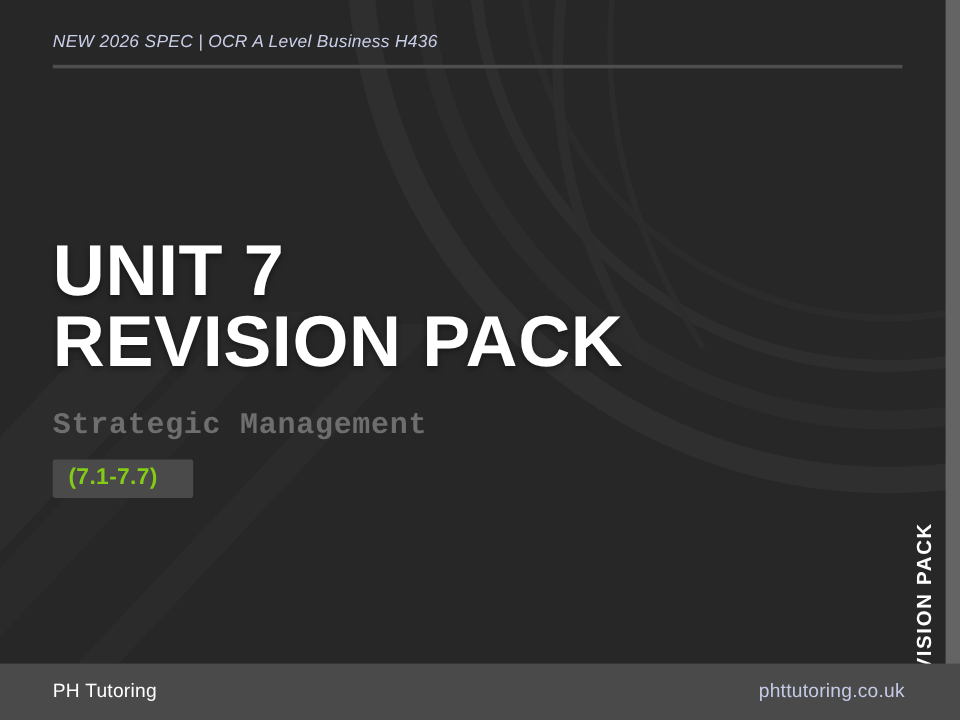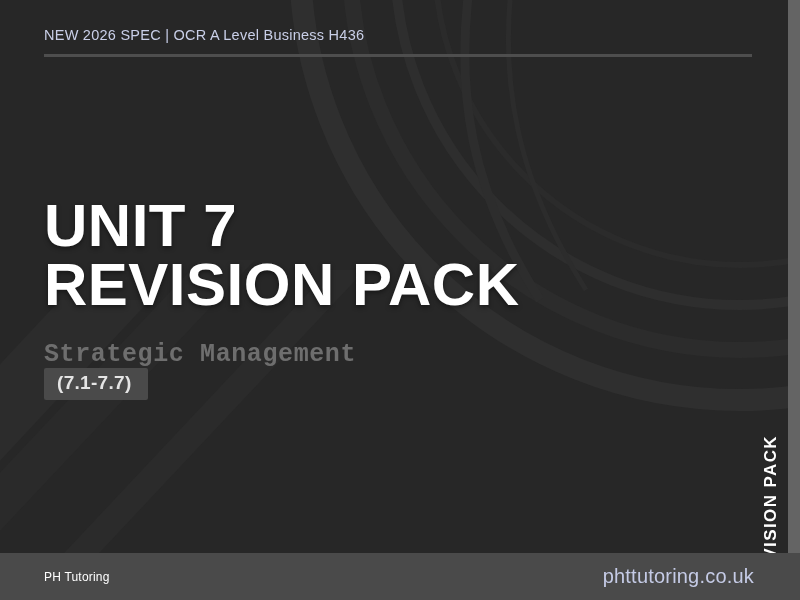--- a/index.html
+++ b/index.html
@@ -54,20 +54,21 @@
     top: 28px;
     width: 708px;
   }
   .header-label {
     font-size: 14.5px;
     font-weight: 400;
     letter-spacing: 0.25px;
     color: #c9cfe8;
     line-height: 1.1;
     white-space: nowrap;
+    font-style: italic;
   }
   .header-rule {
     margin-top: 10px;
     width: 708px;
     height: 3px;
     background: #4e4e4e;
   }
 
   
   .title-block {
@@ -92,23 +93,24 @@
     font-size: 25px;
     font-weight: bold;
     color: #6e6e6e;
     letter-spacing: 0.6px;
     line-height: 1.1;
     font-family: Liberation Mono, monospace;
   }
 
   .badge {
     display: inline-block;
-    padding: 5px 16px 7px 13px;
+    margin-top: 15px;
+    padding: 5px 29px 7px 13px;
     background: #4a4a4a;
-    color: #e5e5e5;
+    color: #84cc16;
     font-size: 19px;
     font-weight: bold;
     letter-spacing: 0.3px;
     line-height: 1.05;
     border-radius: 2px;
   }
 
   
   .side-label {
     position: absolute;
@@ -138,28 +140,28 @@
     width: 800px;
     height: 47px;
     background: #4a4a4a;
     display: flex;
     align-items: center;
     justify-content: space-between;
     box-sizing: border-box;
     padding: 0 46px 0 44px;
   }
   .footer-brand {
-    font-size: 12px;
+    font-size: 16px;
     font-weight: 400;
     color: #ffffff;
     letter-spacing: 0.2px;
     white-space: nowrap;
   }
   .footer-url {
-    font-size: 20px;
+    font-size: 16px;
     font-weight: 400;
     color: #c5cbe6;
     letter-spacing: 0.2px;
     white-space: nowrap;
   }
 </style>
 </head>
 <body>
 
 <div class="slide">

